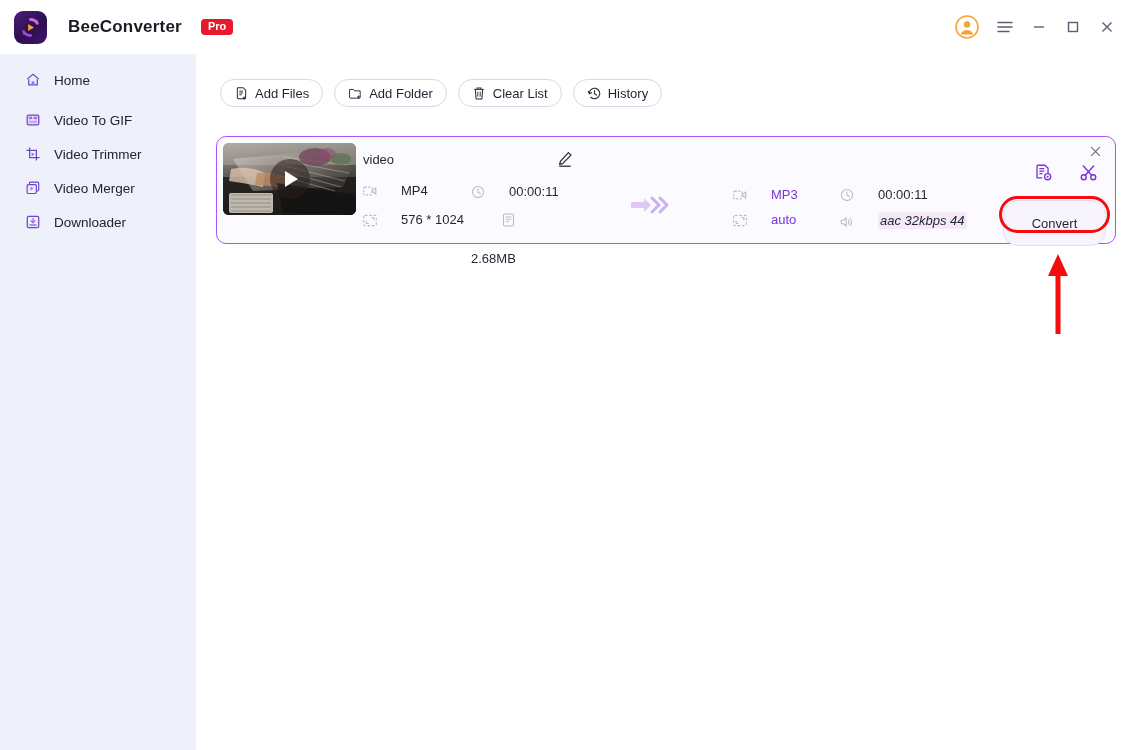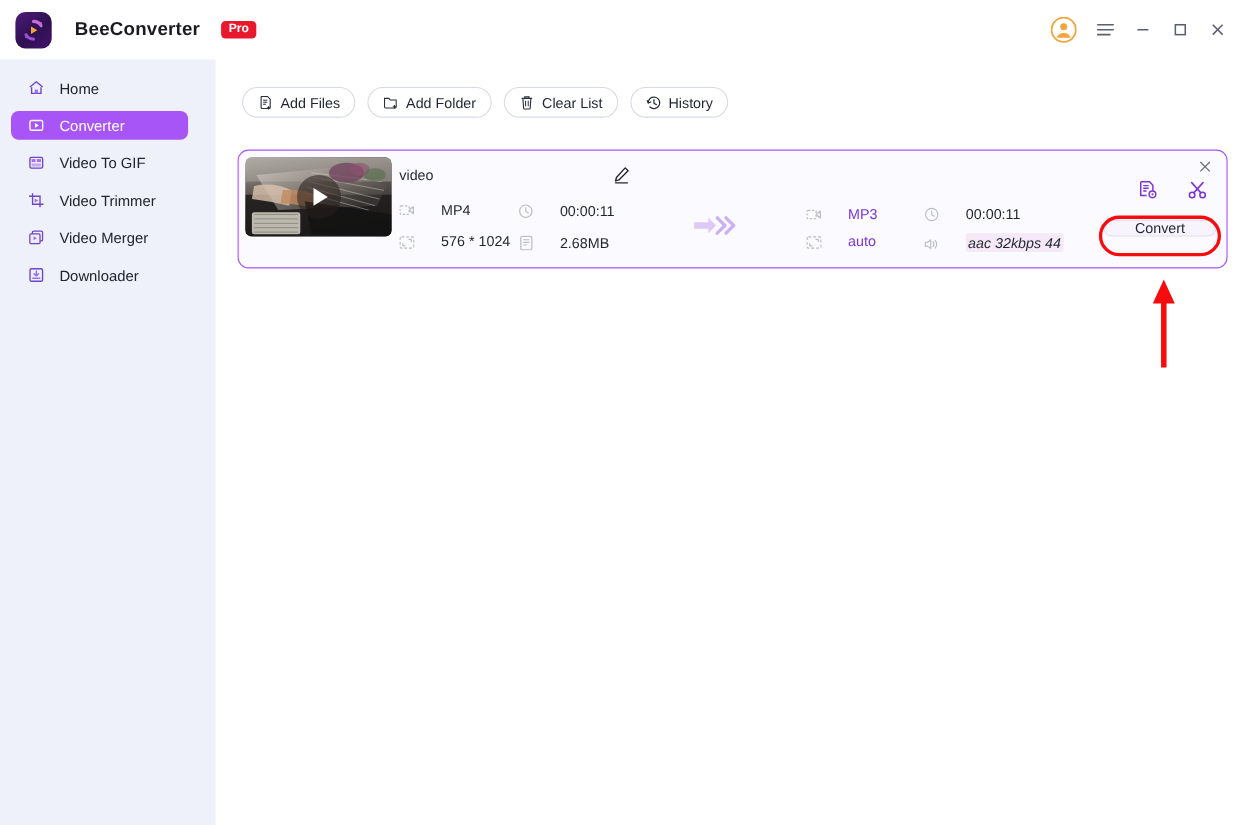--- a/index.html
+++ b/index.html
@@ -118,21 +118,21 @@
   }
   .edit-pencil {
     position: absolute; left: 339px; top: 13px;
     width: 18px; height: 18px; color:#20242f;
   }
   .meta { position: absolute; font-size: 13px; color:#1f2430; display:flex; align-items:flex-end; gap:24px; }
   .meta .ico { width:14px; height:14px; display:flex; align-items:center; justify-content:center; color:#b9bcc6; flex:none; }
   .m1 { left: 146px; top: 46px; }
   .m2 { left: 254px; top: 47px; }
   .m3 { left: 146px; top: 75px; }
-  .m4 { left: 254px; top: 76px; }
+  .m4 { left: 254px; top: 76px; flex-direction: column; }
 
   .arrow-mid { position: absolute; left: 414px; top: 58px; }
 
   .meta.out .ico { color:#b9bcc6; }
   .o1 { left: 516px; top: 50px; color:#7b35d6; }
   .o2 { left: 516px; top: 75px; color:#7b35d6; }
   .o3 { left: 623px; top: 50px; }
   .o4 { left: 623px; top: 75px; }
   .hl { background:#f6e9f7; padding: 1px 2px; border-radius:2px;font-style:italic; }
 
@@ -141,21 +141,21 @@
     width: 16px; height: 16px; color:#6b7280;
   }
   .card-icons {
     position: absolute; right: 17px; top: 26px;
     display: flex; gap: 26px; align-items: center; color:#7b35d6;
   }
   .card-icons .ico { width: 19px; height: 19px; display:flex; align-items:center; justify-content:center; }
 
   .convert-btn {
     position: absolute; left: 1003px; top: 200px;
-    width: 103px; height: 15px;
+    width: 103px; height: 46px;
     border: 1px solid #e3dcef; border-radius: 15px;
     background: #f7f4fd; color: #1f2430;
     display: flex; align-items:center; justify-content:center;
     font-size: 13px;
   }
   .convert-ring {
     position: absolute; left: 999px; top: 196px;
     width: 111px; height: 37px;
     border: 3px solid #f60c0c; border-radius: 20px;
     pointer-events: none;
@@ -228,29 +228,20 @@
             <path d="M2.5 8L9 2.6 15.5 8" fill="none" stroke="#6b46c7" stroke-width="1.4" stroke-linejoin="round"></path>
             <path d="M4.2 8.2v6.3h9.6V8.2" fill="none" stroke="#6b46c7" stroke-width="1.4"></path>
             <rect x="7.4" y="10.6" width="3.2" height="3.9" fill="#9b6ef0"></rect>
           </svg>
         </span>
         <span class="lbl">Home</span>
       </div>
 
       <div class="nav-gap"></div>
 
-      <div class="nav-row active">
-        <span class="ico">
-          <svg width="16" height="16" viewBox="0 0 18 18">
-            <rect x="2.5" y="4" width="13" height="10" rx="1.6" fill="none" stroke="currentColor" stroke-width="1.4"></rect>
-            <path d="M7.6 6.6l4 2.4-4 2.4z" fill="currentColor"></path>
-          </svg>
-        </span>
-        <span class="lbl">Converter</span>
-      </div>
 
       <div class="nav-gap"></div>
 
       <div class="nav-row">
         <span class="ico">
           <svg width="16" height="16" viewBox="0 0 18 18">
             <rect x="2.5" y="3.5" width="13" height="11" rx="1.5" fill="none" stroke="#6b46c7" stroke-width="1.4"></rect>
             <rect x="4.2" y="5.2" width="4" height="3" fill="#a56ef0"></rect>
             <rect x="9.5" y="5.2" width="4.3" height="3" fill="#a56ef0"></rect>
             <rect x="4.2" y="9.6" width="9.6" height="3.2" fill="#c9a9f7"></rect>

